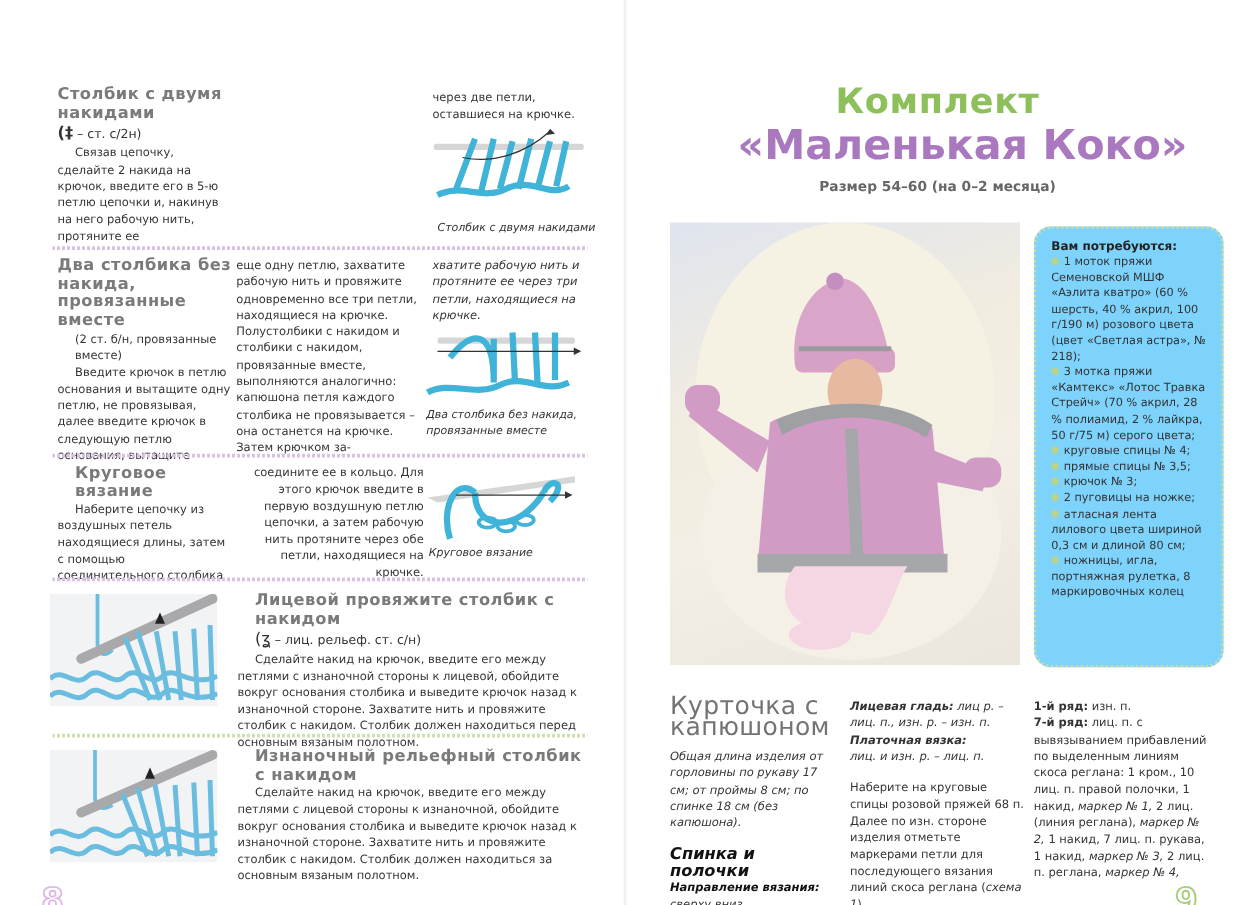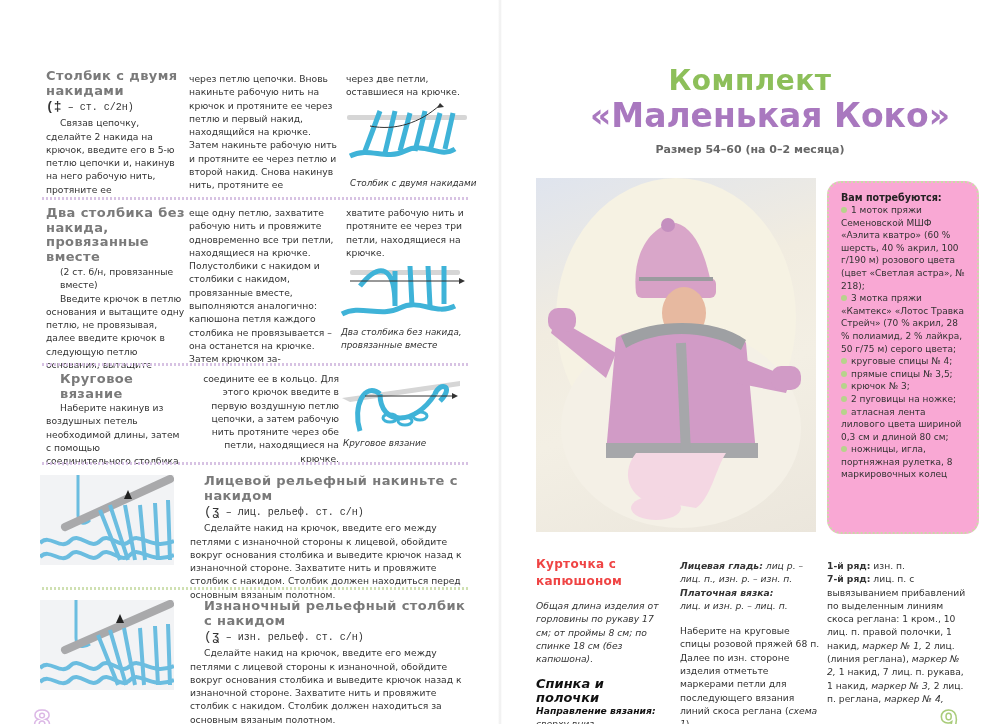--- a/index.html
+++ b/index.html
@@ -5,90 +5,89 @@
   * { box-sizing: border-box; margin: 0; padding: 0; }
   body { width: 1000px; height: 724px; background: #fff; font-family: "DejaVu Sans", sans-serif; color: #333; position: relative; overflow: hidden; }
   .page { position: absolute; top: 0; height: 576px; margin-top: 26px; }
   .left { left: 0; width: 500px; }
   .right { left: 500px; width: 500px; }
   .gutter { position: absolute; left: 498px; top: 0; width: 4px; height: 724px; background: linear-gradient(to right, #fff, #eee, #fff); }
 
   .txt { font-size: 9.2px; line-height: 13.3px; color: #333; position: absolute; }
   .ind { text-indent: 14px; }
   .hd { font-weight: bold; color: #7a7a7a; font-size: 13px; line-height: 14.5px; letter-spacing: 0.4px; }
-  .sym { font-size: 10px; margin: 2px 0; font-family: Liberation Mono, monospace; }
+  .sym { font-size: 10px; margin: 2px 0; }
   .cap { font-style: italic; font-size: 8.8px; color: #333; position: absolute; }
 
   .dots-lilac { position: absolute; height: 3px; background: repeating-linear-gradient(to right, #d7c2e3 0 2px, transparent 2px 4px); }
   .dots-green { position: absolute; height: 3px; background: repeating-linear-gradient(to right, #cfe0b2 0 2px, transparent 2px 4px); }
 
   .diagram { position: absolute; }
   .pg-num { position: absolute; font-size: 26px; font-weight: bold; font-family: "DejaVu Sans", sans-serif; color: transparent; }
   .pg-num.lilac { -webkit-text-stroke: 1.5px #dcb8e6; }
   .pg-num.green { -webkit-text-stroke: 1.5px #a9cc7a; }
 
   .title1 { position: absolute; left: 0; width: 600px; top: 38px; text-align: center; font-size: 28px; font-weight: bold; color: #8dbf5a; font-family: "DejaVu Sans", sans-serif; letter-spacing: 0.5px; }
   .title2 { position: absolute; left: 54px; width: 440px; top: 70px; text-align: center; font-size: 33px; font-weight: bold; color: #a978bf; font-family: "DejaVu Sans", sans-serif; }
   .size { position: absolute; left: 0; width: 600px; top: 117px; text-align: center; font-size: 11px; font-weight: bold; color: #666; }
 
   .photo { position: absolute; left: 36px; top: 152px; width: 280px; height: 354px; background: linear-gradient(160deg, #dfe4ee 0%, #f1ece0 35%, #f3efe4 60%, #ebe6dc 100%); overflow: hidden; }
-  .box { position: absolute; left: 327px; top: 155px; width: 152px; height: 353px; background: #f9a8d4; border-radius: 14px; border: 2px dotted #c9dca6; padding: 9px 9px 8px 12px; }
+  .box { position: absolute; left: 327px; top: 155px; width: 152px; height: 353px; background: #7dd3fc; border-radius: 14px; border: 2px dotted #c9dca6; padding: 9px 9px 8px 12px; }
   .box .bh { font-weight: bold; font-size: 9.6px; color: #222; margin-bottom: 1px; }
   .box .bl { font-size: 9px; line-height: 12.6px; color: #333; }
   .bullet { display: inline-block; width: 6px; height: 6px; border-radius: 50%; background: #b7d38c; margin-right: 4px; vertical-align: 0; }
 
   .rt { position: absolute; font-size: 9.2px; line-height: 13.3px; color: #333; }
   .rt i { font-style: italic; }
   .rt b { font-weight: bold; text-align: center; }
-  .sec-title { font-weight: bold; font-size: 12px; line-height: 17px; color: #ef4444; letter-spacing: 0.3px; }
+  .sec-title { font-weight: normal; font-size: 20px; line-height: 17px; color: #737373; letter-spacing: 0.3px; }
 </style>
 </head>
 <body>
 
 <div class="page left">
 
   <div class="txt" style="left:46px;top:43px;width:138px;">
     <div class="hd">Столбик с двумя накидами</div>
     <div class="sym"><span style="font-weight:bold;font-size:13px;">(‡</span> <span>– ст. с/2н)</span></div>
     <div class="ind">Связав цепочку, сделайте 2 накида на крючок, введите его в 5-ю петлю цепочки и, накинув на него рабочую нить, протяните ее</div>
   </div>
-  <div class="txt" style="left:189px;top:46px;width:150px;">через петлю цепочки. Вновь накиньте рабочую нить на крючок и протяните ее через петлю и первый накид, находящийся на крючке. Затем накиньте рабочую нить и протяните ее через петлю и второй накид. Снова накинув нить, протяните ее</div>
   <div class="txt" style="left:346px;top:46px;width:125px;">через две петли, оставшиеся на крючке.</div>
   <svg class="diagram" style="left:345px;top:75px;" width="125" height="65">
     <rect x="2" y="14" width="120" height="5" rx="2" fill="#d6d6d6"></rect>
     <path d="M5 55 C 25 45, 40 60, 60 50 S 95 58, 110 48" stroke="#3fb3d8" stroke-width="5" fill="none"></path>
     <path d="M20 50 L 35 10 M40 52 L 50 10 M55 50 L 65 12 M70 50 L 80 10 M85 50 L 95 12 M100 48 L 108 12" stroke="#3fb3d8" stroke-width="5" fill="none"></path>
     <path d="M25 25 C 50 30, 75 22, 95 4" stroke="#333" stroke-width="1" fill="none"></path>
     <polygon points="95,2 99,6 92,7" fill="#333"></polygon>
   </svg>
   <div class="cap" style="left:350px;top:152px;">Столбик с двумя накидами</div>
 
   <div class="dots-lilac" style="left:42px;top:171px;width:428px;"></div>
 
   <div class="txt" style="left:46px;top:180px;width:140px;">
     <div class="hd">Два столбика без накида, провязанные вместе</div>
     <div style="margin-top:1px;padding-left:14px;text-indent:0;">(2 ст. б/н, провязанные вместе)</div>
     <div class="ind">Введите крючок в петлю основания и вытащите одну петлю, не провязывая, далее введите крючок в следующую петлю основания, вытащите</div>
   </div>
   <div class="txt" style="left:189px;top:180px;width:155px;">еще одну петлю, захватите рабочую нить и провяжите одновременно все три петли, находящиеся на крючке. Полустолбики с накидом и столбики с накидом, провязанные вместе, выполняются аналогично: капюшона петля каждого столбика не провязывается – она останется на крючке. Затем крючком за-</div>
-  <div class="txt" style="left:346px;top:180px;width:125px;">хватите рабочую нить и протяните ее через три петли, находящиеся на крючке.</div>
+  <div class="txt" style="left:346px;top:180px;width:125px;font-style:italic;">хватите рабочую нить и протяните ее через три петли, находящиеся на крючке.</div>
   <svg class="diagram" style="left:340px;top:230px;" width="130" height="65">
     <rect x="10" y="14" width="110" height="5" rx="2" fill="#d6d6d6"></rect>
     <path d="M2 58 C 20 48, 40 62, 60 52 S 95 60, 115 50" stroke="#3fb3d8" stroke-width="5" fill="none"></path>
     <path d="M20 30 C 40 5, 55 10, 55 50 M55 15 L 55 50 M70 10 L 72 50 M88 10 L 90 50 M104 10 L 104 48" stroke="#3fb3d8" stroke-width="5" fill="none"></path>
     <line x1="10" y1="25" x2="122" y2="25" stroke="#333" stroke-width="1"></line>
     <polygon points="125,25 119,22 119,28" fill="#333"></polygon>
   </svg>
   <div class="cap" style="left:341px;top:300px;width:130px;line-height:13px;">Два столбика без накида, провязанные вместе</div>
 
   <div class="dots-lilac" style="left:42px;top:337px;width:428px;"></div>
 
   <div class="txt" style="left:46px;top:346px;width:140px;">
     <div class="hd" style="padding-left:14px;">Круговое вязание</div>
-    <div class="ind">Наберите накинув из воздушных петель необходимой длины, затем с помощью соединительного столбика</div>
+    <div class="ind">Наберите цепочку из воздушных петель находящиеся длины, затем с помощью соединительного столбика</div>
   </div>
   <div class="txt" style="left:189px;top:346px;width:150px;text-align:right;">соедините ее в кольцо. Для этого крючок введите в первую воздушную петлю цепочки, а затем рабочую нить протяните через обе петли, находящиеся на крючке.</div>
   <svg class="diagram" style="left:340px;top:350px;" width="130" height="60">
     <path d="M2 22 L 120 5 L 120 10 L 10 26 Z" fill="#d6d6d6"></path>
     <path d="M20 55 C 12 30, 25 5, 40 18 M40 18 C 40 50, 75 50, 95 18 M95 18 C 100 5, 115 10, 100 25" stroke="#3fb3d8" stroke-width="5" fill="none"></path>
     <ellipse cx="50" cy="42" rx="7" ry="4" stroke="#3fb3d8" stroke-width="3" fill="none"></ellipse>
     <ellipse cx="65" cy="45" rx="7" ry="4" stroke="#3fb3d8" stroke-width="3" fill="none"></ellipse>
     <ellipse cx="80" cy="40" rx="7" ry="4" stroke="#3fb3d8" stroke-width="3" fill="none"></ellipse>
     <line x1="25" y1="20" x2="115" y2="20" stroke="#333" stroke-width="1"></line>
     <polygon points="118,20 112,17 112,23" fill="#333"></polygon>
@@ -100,39 +99,38 @@
   <svg class="diagram" style="left:40px;top:449px;" width="134" height="90">
     <rect width="134" height="90" fill="#f2f3f5"></rect>
     <path d="M38 0 L 38 40 C 38 50, 45 50, 50 45" stroke="#6bbde0" stroke-width="3" fill="none"></path>
     <path d="M25 52 L 130 4" stroke="#a9a9ab" stroke-width="8" stroke-linecap="round"></path>
     <path d="M0 68 C 10 58, 20 76, 30 66 S 50 76, 60 66 S 80 76, 90 66 S 110 76, 134 66" stroke="#6bbde0" stroke-width="4" fill="none"></path>
     <path d="M0 82 C 10 72, 20 90, 30 80 S 50 90, 60 80 S 80 90, 90 80 S 110 90, 134 80" stroke="#6bbde0" stroke-width="4" fill="none"></path>
     <path d="M60 35 L 80 85 M70 30 L 88 85 M85 30 L 95 85 M100 30 L 105 85 M115 28 L 118 85 M128 25 L 130 85" stroke="#6bbde0" stroke-width="4" fill="none"></path>
     <polygon points="88,15 84,24 92,24" fill="#222"></polygon>
   </svg>
   <div class="txt" style="left:190px;top:448px;width:280px;">
-    <div class="hd" style="padding-left:14px;">Лицевой рельефный накиньте с накидом</div>
+    <div class="hd" style="padding-left:14px;">Лицевой провяжите столбик с накидом</div>
     <div class="sym" style="padding-left:14px;"><span style="font-size:13px;">(ʓ</span> <span>– лиц. рельеф. ст. с/н)</span></div>
     <div class="ind">Сделайте накид на крючок, введите его между петлями с изнаночной стороны к лицевой, обойдите вокруг основания столбика и выведите крючок назад к изнаночной стороне. Захватите нить и провяжите столбик с накидом. Столбик должен находиться перед основным вязаным полотном.</div>
   </div>
 
   <div class="dots-green" style="left:42px;top:561px;width:428px;"></div>
 
   <svg class="diagram" style="left:40px;top:574px;" width="134" height="90">
     <rect width="134" height="90" fill="#f2f3f5"></rect>
     <path d="M36 0 L 36 38 C 36 48, 44 48, 50 44" stroke="#6bbde0" stroke-width="3" fill="none"></path>
     <path d="M25 50 L 130 4" stroke="#a9a9ab" stroke-width="8" stroke-linecap="round"></path>
     <path d="M0 68 C 10 58, 20 76, 30 66 S 50 76, 60 66 S 80 76, 90 66 S 110 76, 134 66" stroke="#6bbde0" stroke-width="4" fill="none"></path>
     <path d="M0 82 C 10 72, 20 90, 30 80 S 50 90, 60 80 S 80 90, 90 80 S 110 90, 134 80" stroke="#6bbde0" stroke-width="4" fill="none"></path>
     <path d="M58 35 L 78 85 M70 30 L 86 85 M84 28 L 95 85 M100 28 L 104 85 M115 26 L 118 85 M128 24 L 130 85" stroke="#6bbde0" stroke-width="4" fill="none"></path>
     <polygon points="80,14 76,23 84,23" fill="#222"></polygon>
   </svg>
   <div class="txt" style="left:190px;top:573px;width:280px;">
     <div class="hd" style="padding-left:14px;">Изнаночный рельефный столбик с накидом</div>
-    <div class="sym" style="padding-left:14px;"><span style="font-size:13px;">(ʓ</span> <span>– изн. рельеф. ст. с/н)</span></div>
     <div class="ind">Сделайте накид на крючок, введите его между петлями с лицевой стороны к изнаночной, обойдите вокруг основания столбика и выведите крючок назад к изнаночной стороне. Захватите нить и провяжите столбик с накидом. Столбик должен находиться за основным вязаным полотном.</div>
   </div>
 
   <div class="pg-num lilac" style="left:33px;top:680px;">8</div>
 </div>
 
 <div class="gutter"></div>
 
 <div class="page right">
   <div class="title1" style="left:-50px;">Комплект</div>

